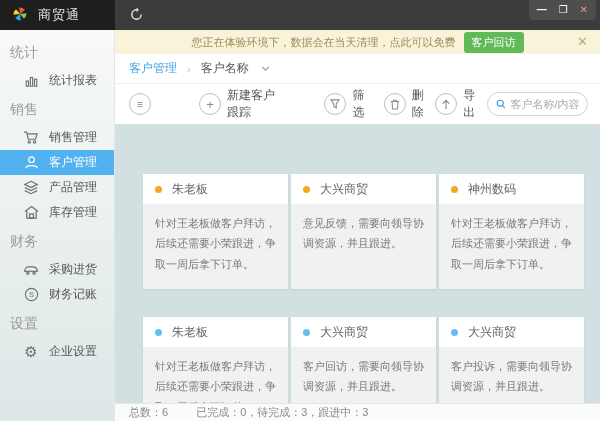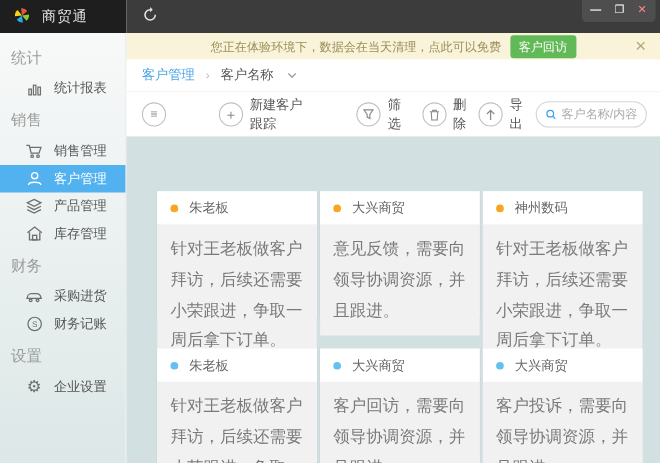--- a/index.html
+++ b/index.html
@@ -56,21 +56,21 @@
   .search-box { width:118px; height:24px; border:1px solid #d4d4d4; border-radius:13px; display:flex; align-items:center; padding:0 8px; gap:5px; background:#fff; }
   .search-box input { border:none; outline:none; width:100%; font-size:11px; color:#555; background:transparent; font-family:inherit; }
   .search-box input::placeholder { color:#aaa; }
 
   .content { flex:1; background:#d3e0e2; overflow:hidden; padding:50px 0 0 28px; }
   .cards-grid { display:flex; flex-wrap:wrap; gap:28px 3px; width:450px; }
   .card { width:145px; height:115px; background:#fff; display:flex; flex-direction:column; box-shadow:0 1px 2px rgba(0,0,0,.08); }
   .card-head { height:30px; flex:none; display:flex; align-items:center; padding-left:12px; gap:10px; background:#fff; }
   .dot { width:7px; height:7px; border-radius:50%; flex:none; }
   .card-title { color:#666; font-size:12px; }
-  .card-body { flex:1; background:#f1f1f1; padding:9px 12px; color:#7a7a7a; font-size:15px; line-height:1.85; }
+  .card-body { flex:1; background:#f1f1f1; padding:9px 12px; color:#7a7a7a; font-size:11px; line-height:1.85; }
 
   .footer { height:18px; flex:none; background:#fafbfb; border-top:1px solid #e6e6e6; display:flex; align-items:center; padding-left:14px; gap:28px; color:#8a8a8a; font-size:11px; }
 </style>
 </head>
 <body>
 
 <div class="window">
 
   <div class="topbar">
     <div class="topbar-logo">
@@ -299,16 +299,20 @@
             <div class="card-head">
               <span class="dot" style="background: rgb(99, 192, 240);"></span>
               <span class="card-title">大兴商贸</span>
             </div>
             <div class="card-body">客户投诉，需要向领导协调资源，并且跟进。</div>
           </div>
 
         </div>
       </div>
 
+      <div class="footer">
+        <span>总数：6</span>
+        <span>已完成：0，待完成：3，跟进中：3</span>
+      </div>
 
     </div>
   </div>
 </div>
 
 </body></html>

